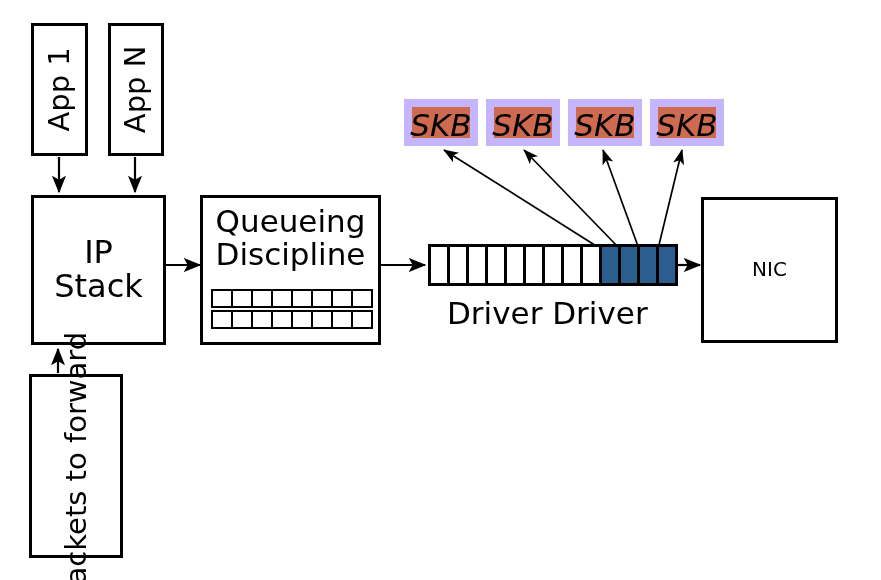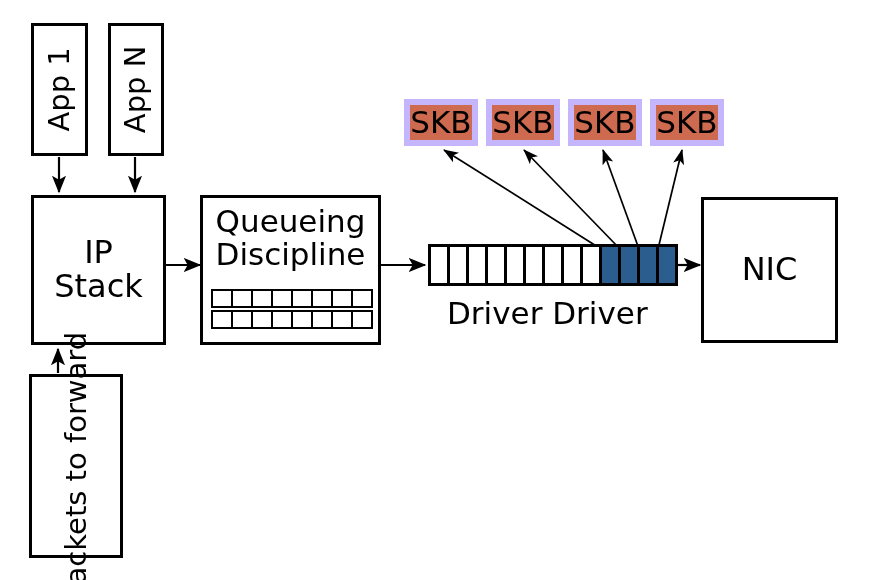--- a/index.html
+++ b/index.html
@@ -39,27 +39,28 @@
     line-height: 1.06;
     white-space: pre-line;
   }
   .vert-label {
     transform: rotate(-90deg);
     white-space: nowrap;
   }
   .skb {
     position: absolute;
     box-sizing: border-box;
-    border: 6px solid #c4b5fd;
-    display: flex;
-    align-items: flex-end;
+    border: 8px solid #c4b5fd;
+    display: flex;
+    align-items: flex-start;
     justify-content: center;
     font-size: 31px;
     color: #000000;
     letter-spacing: 0px;
+    font-style: italic;
   }
   .qdisc-grid {
     position: absolute;
     display: flex;
     flex-direction: column;
     gap: 2px;
   }
   .qdisc-row {
     display: flex;
   }
@@ -196,16 +197,16 @@
     <span>SKB</span>
   </div>
   <div class="skb" style="left:568px; top:99px; width:74px; height:47px; background:#cd6a4f;">
     <span>SKB</span>
   </div>
   <div class="skb" style="left:650px; top:99px; width:74px; height:47px; background:#cd6a4f;">
     <span>SKB</span>
   </div>
 
   <div class="box" style="left:701px; top:197px; width:137px; height:146px;">
-    <span class="box-label" style="font-size:32px;">NIC</span>
+    <span class="box-label" style="font-size:20px;">NIC</span>
   </div>
 
 </div>
 
 </body></html>

